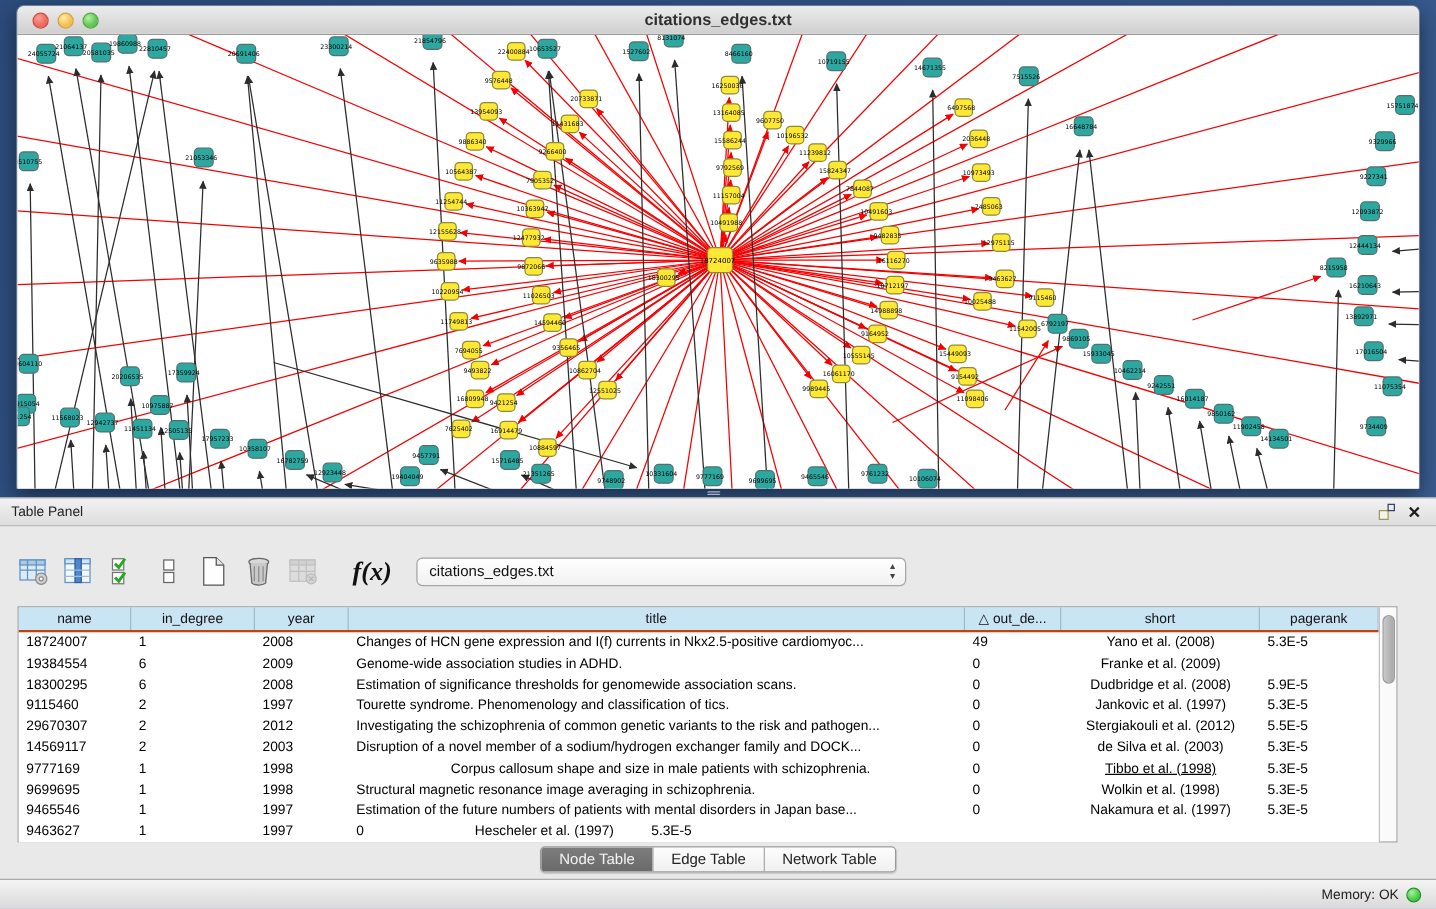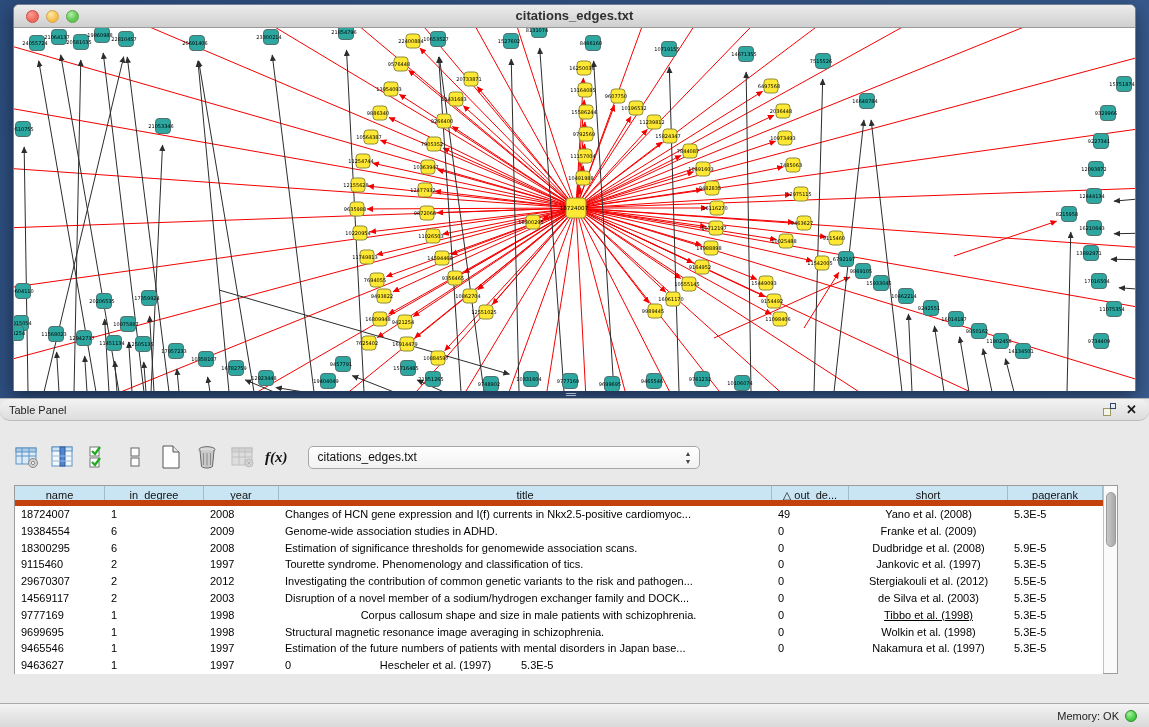--- a/index.html
+++ b/index.html
@@ -22,41 +22,41 @@
   .net-content { position:relative; width:100%; height:363px; background:#ffffff; overflow:hidden; }
 
   
   .divider-grip { position:absolute; left:566px; top:392px; width:10px; height:5px; }
   .divider-grip i { display:block; border-top:1px solid #aab6cc; margin-top:1px; transform:skewX(-40deg); }
 
   
   .table-panel { position:absolute; left:0; top:398px; width:1149px; height:329px;
     background:#e9e9e9; border-top:1px solid #b9b9b9; }
   .panel-titlebar { height:22px; background:linear-gradient(#f2f2f2,#dddddd);
-    border-bottom:1px solid #bcbcbc; display:flex; align-items:center;border-radius:10px; }
+    border-bottom:1px solid #bcbcbc; display:flex; align-items:center; }
   .panel-title { font-size:11px; color:#222; padding-left:9px; }
   .panel-title-icons { margin-left:auto; display:flex; align-items:center; gap:10px; padding-right:12px; }
   .float-icon { position:relative; width:13px; height:13px; display:inline-block; }
   .float-icon .sq1 { position:absolute; left:0; bottom:0; width:8px; height:8px; border:1px solid #9a9a60; background:#f4f4e8; }
   .float-icon .sq2 { position:absolute; right:0; top:0; width:6px; height:6px; border:1px solid #32456e; }
   .close-icon { font-size:13px; font-weight:bold; color:#1a1a1a; line-height:13px; cursor:default; }
 
   .toolbar { position:absolute; left:0; top:36px; height:44px; display:flex; align-items:center; padding-left:12px; }
   .tb-btn { width:30px; height:30px; display:flex; align-items:center; justify-content:center; margin-right:6px; background:none; border:none; }
   .tb-btn svg { display:block; }
-  .fx { font-family:"Liberation Serif", serif; font-style:italic; font-weight:bold; font-size:15px; color:#111; margin:0 4px 0 1px; }
+  .fx { font-family:"Liberation Serif", serif; font-style:italic; font-weight:bold; font-size:21px; color:#111; margin:0 4px 0 18px; }
   .combo { margin-left:16px; width:392px; height:23px; border:1px solid #a6a6a6; border-radius:5px;
     background:linear-gradient(#ffffff,#f1f1f1); display:flex; align-items:center;
     font-size:12px; color:#111; padding-left:9px; position:relative; }
   .combo .arrows { position:absolute; right:7px; top:3px; font-size:7px; line-height:8px; color:#444; text-align:center; }
 
   .data-table { position:absolute; left:14px; top:86px; width:1104px; height:189px;
     border:1px solid #9c9c9c; background:#fff; display:flex; }
   .tbl-main { width:1088px; }
-  .tbl-header { display:flex; height:20px; background:#c9e5f4; border-bottom:6px solid #c2410c; }
+  .tbl-header { display:flex; height:20px; background:#c9e5f4; border-bottom:2px solid #c2410c; }
   .th { font-size:11px; color:#111; text-align:center; line-height:19px; border-right:1px solid #9fbccd;
     overflow:hidden; white-space:nowrap; }
   .tbl-row { display:flex; height:16.8px; background:#fff; }
   .td { font-size:11px; color:#000; line-height:16.5px; padding-left:6px; overflow:hidden; white-space:nowrap; }
   .td.center { text-align:center; padding-left:0; }
   .tbl-scroll { width:15px; border-left:1px solid #c2c2c2; background:#fafafa; position:relative; }
   .tbl-thumb { position:absolute; left:2px; top:6px; width:10px; height:55px; border-radius:5px;
     background:linear-gradient(90deg,#c9c9c9,#a8a8a8); border:1px solid #9b9b9b; }
 
   .tabbar { position:absolute; left:0; top:278px; width:1149px; display:flex; justify-content:center; }
@@ -875,21 +875,21 @@
             <div class="td" style="width: 75px;">1997</div>
             <div class="td" style="width: 493px;">Tourette syndrome. Phenomenology and classification of tics.</div>
             <div class="td" style="width: 77px;">0</div>
             <div class="td center" style="width: 159px;">Jankovic et al. (1997)</div>
             <div class="td" style="width: 95px;">5.3E-5</div>
           </div>
           <div class="tbl-row">
             <div class="td" style="width: 90px;">29670307</div>
             <div class="td" style="width: 99px;">2</div>
             <div class="td" style="width: 75px;">2012</div>
-            <div class="td" style="width: 493px;">Investigating the contribution of common genetic variants to the risk and pathogen...</div>
+            <div class="td" style="width: 493px;">Investigating the schizophrenia of common genetic variants to the risk and pathogen...</div>
             <div class="td" style="width: 77px;">0</div>
             <div class="td center" style="width: 159px;">Stergiakouli et al. (2012)</div>
             <div class="td" style="width: 95px;">5.5E-5</div>
           </div>
           <div class="tbl-row">
             <div class="td" style="width: 90px;">14569117</div>
             <div class="td" style="width: 99px;">2</div>
             <div class="td" style="width: 75px;">2003</div>
             <div class="td" style="width: 493px;">Disruption of a novel member of a sodium/hydrogen exchanger family and DOCK...</div>
             <div class="td" style="width: 77px;">0</div>
@@ -931,18 +931,25 @@
             <div class="td center" style="width: 159px;">Hescheler et al. (1997)</div>
             <div class="td" style="width: 95px;">5.3E-5</div>
           </div>
         </div>
     </div>
     <div class="tbl-scroll">
       <div class="tbl-thumb"></div>
     </div>
   </div>
 
+  <div class="tabbar">
+    <div class="segmented">
+      <div class="seg selected">Node Table</div>
+      <div class="seg">Edge Table</div>
+      <div class="seg">Network Table</div>
+    </div>
+  </div>
 
   <div class="statusbar">
     <span class="mem-label">Memory: OK</span>
     <span class="mem-dot"></span>
   </div>
 </div>
 
 </body></html>

